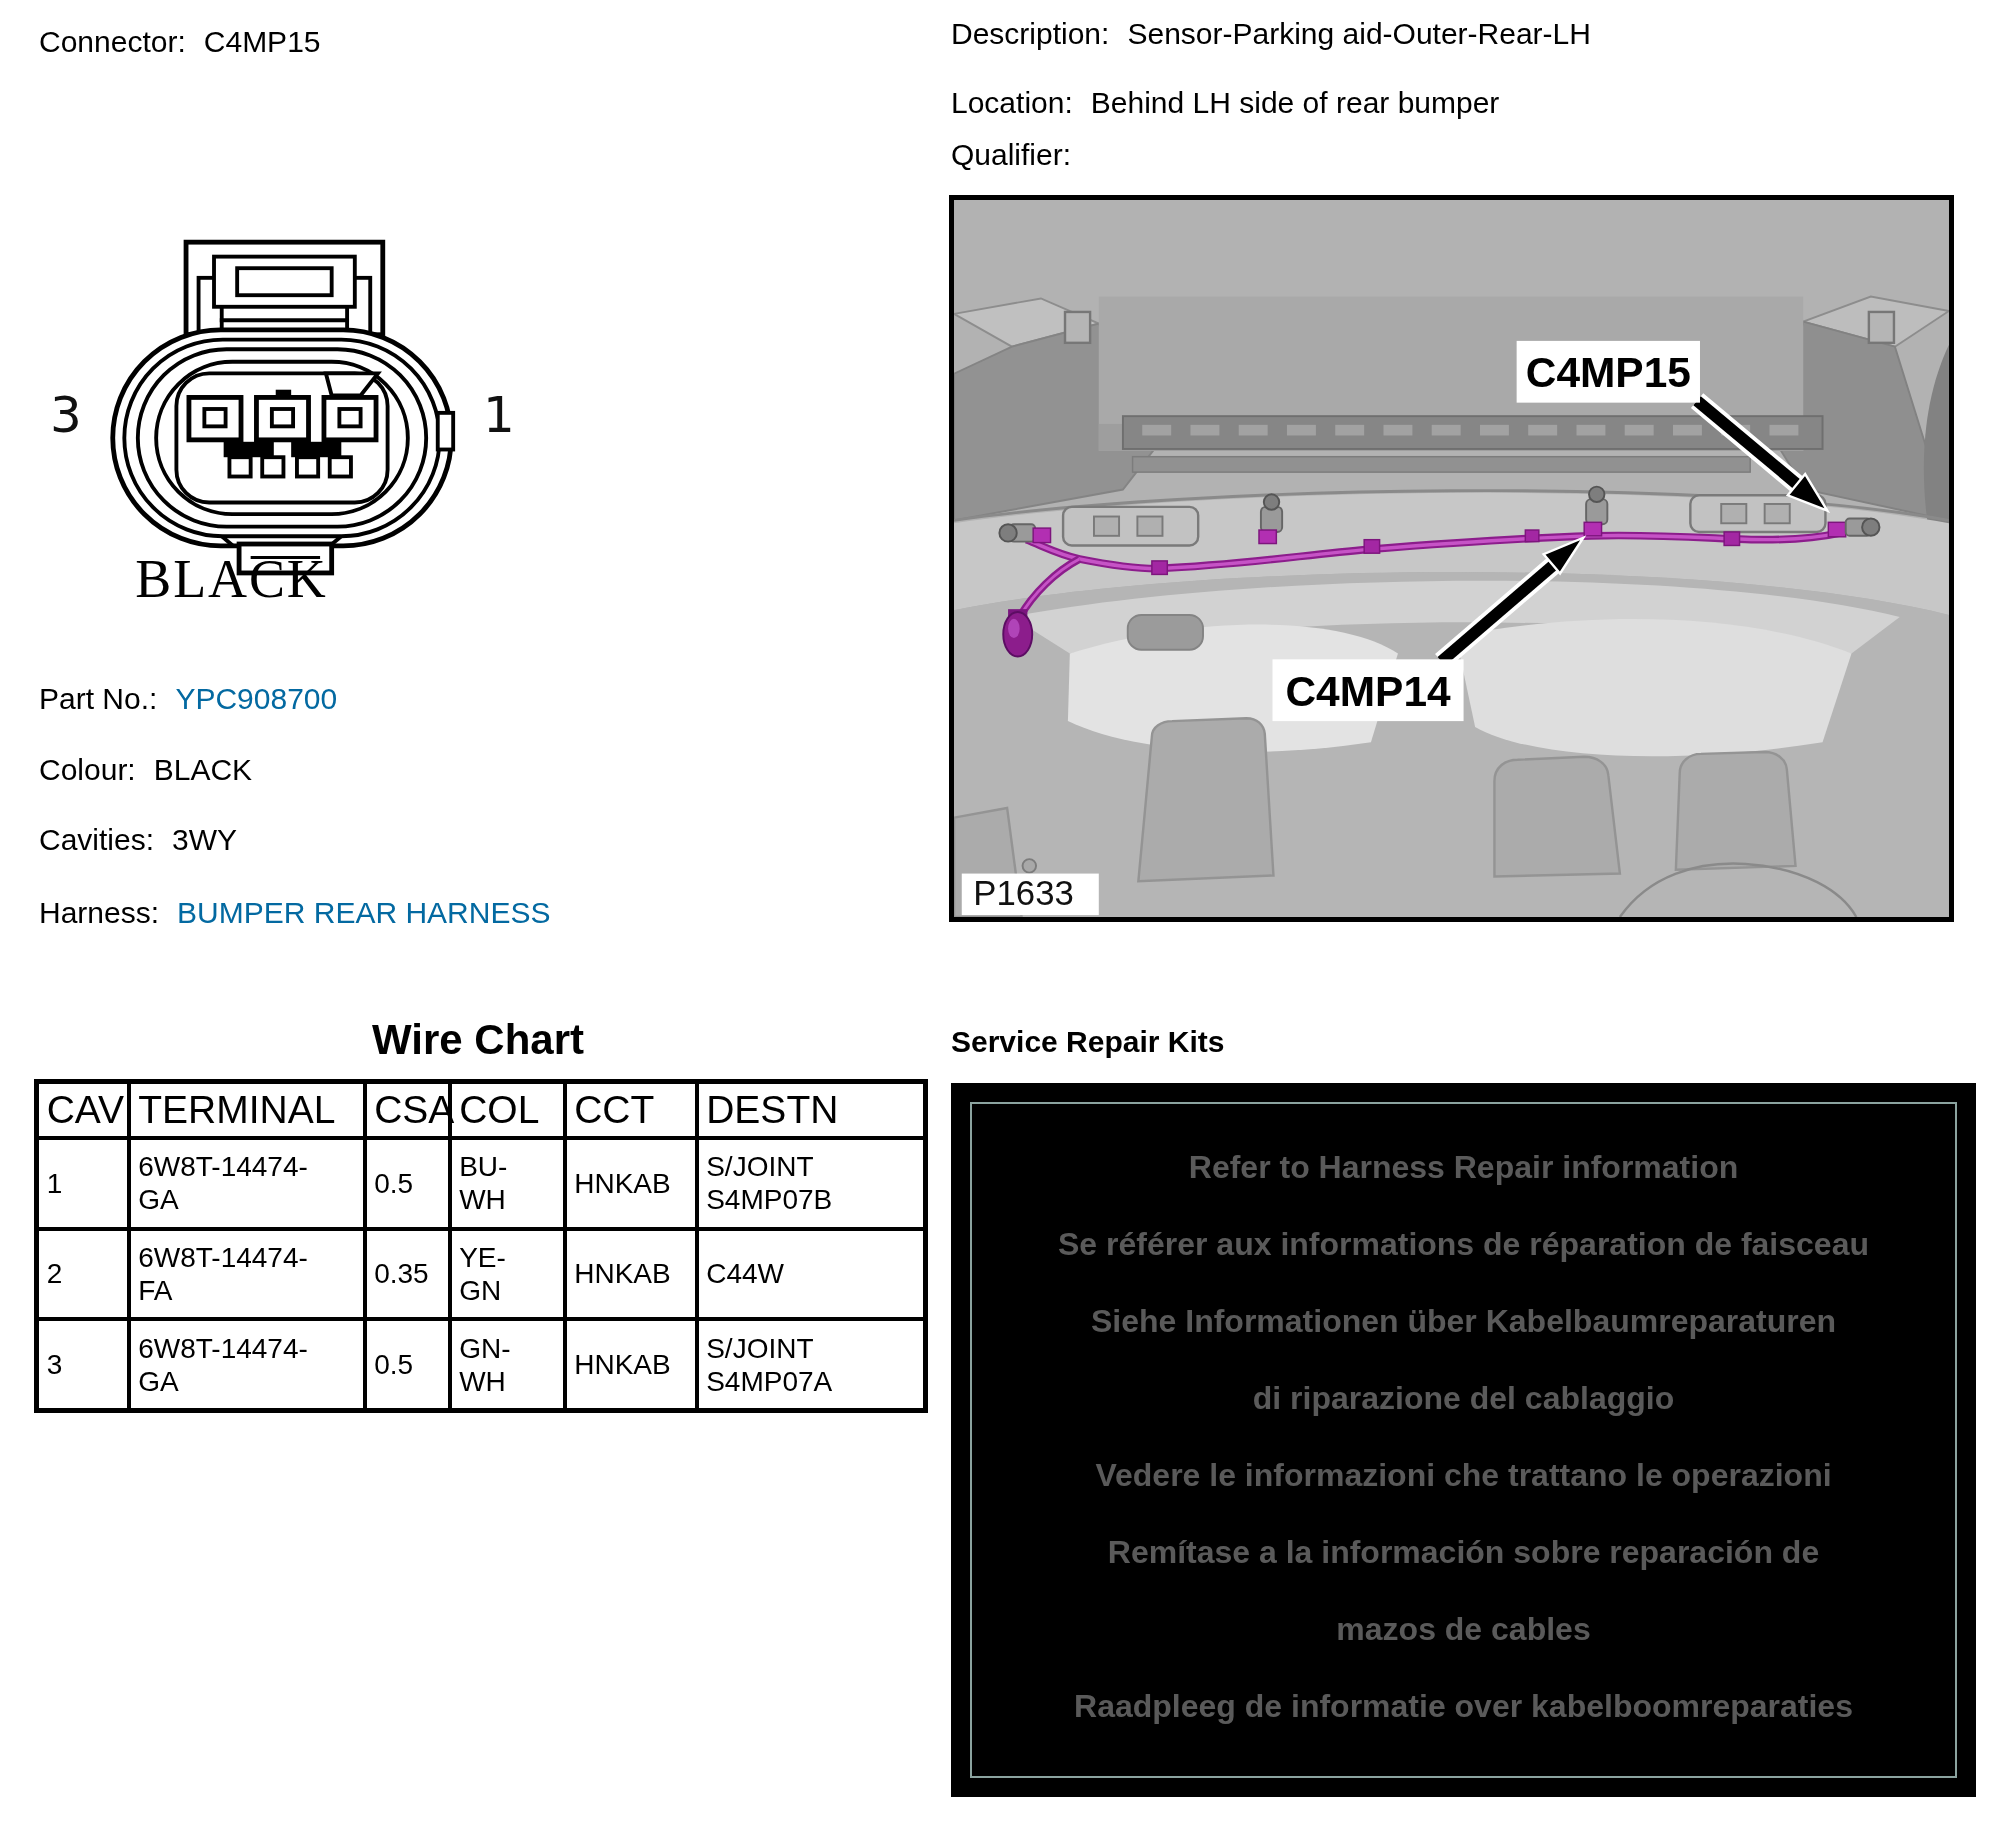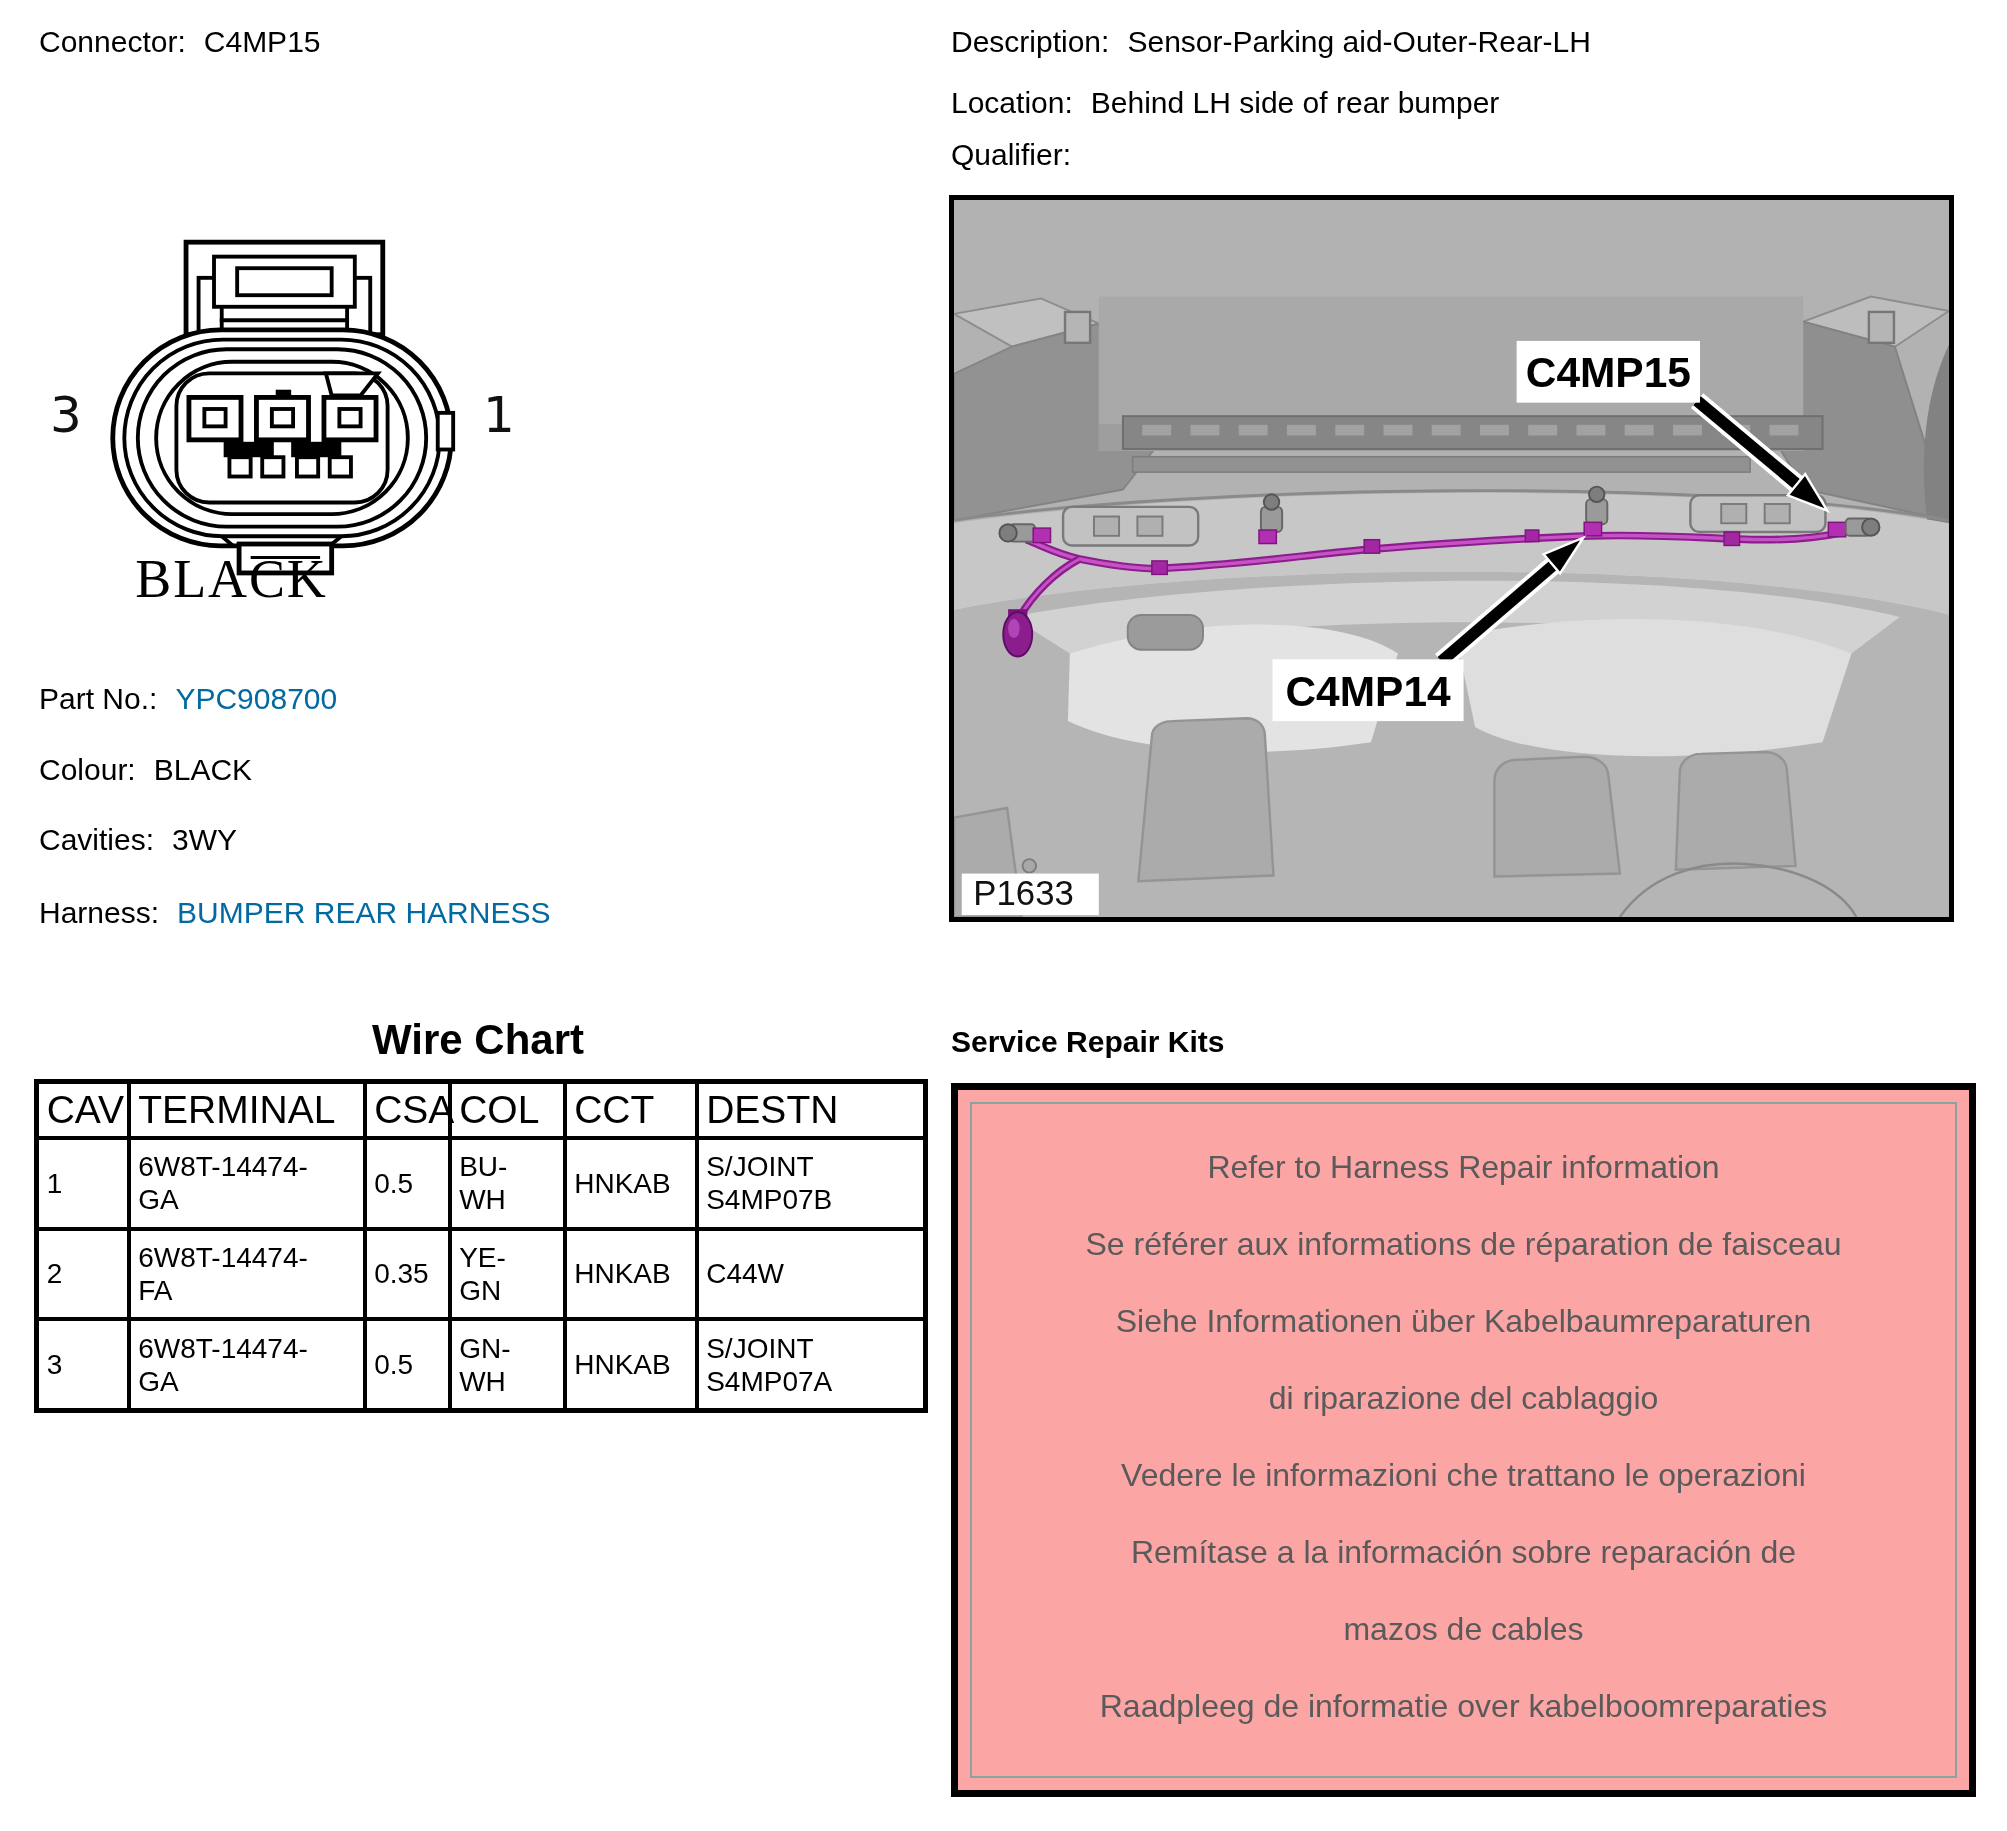--- a/index.html
+++ b/index.html
@@ -26,38 +26,38 @@
                 padding:3.9px 7.7px;height:44px;vertical-align:middle;}
   table.wire td{border:4.8px solid #000;font-size:28px;font-weight:400;text-align:left;
                 padding:3.9px 7.7px;height:79px;vertical-align:middle;white-space:pre-line;
                 line-height:1.18;}
   
   .photo{position:absolute;left:949px;top:195px;width:995px;height:717px;
          border:5.8px solid #000;background:#b2b2b2;}
   
   .svc-heading{position:absolute;left:951px;top:1025px;font-size:30px;font-weight:700;}
   .svc-box{position:absolute;left:951px;top:1083px;width:1025px;height:714px;
-           border:7.7px solid #000;background:#fca5a5;box-sizing:border-box;padding:11.6px;}
+           border:7.7px solid #000;background:#000000;box-sizing:border-box;padding:11.6px;font-weight:bold;}
   .svc-inner{width:100%;height:100%;border:2.9px solid #8ba39f;box-sizing:border-box;
              padding-top:25px;}
   .svc-line{font-size:32px;color:#5a5a5a;text-align:center;line-height:77px;
             white-space:nowrap;}
   svg text{font-family:"Liberation Sans",sans-serif;}
 </style>
 </head>
 <body>
 
 <div class="page">
 
   <div class="lbl-row hdr-left">
     <span>Connector:</span>
     <span class="val">C4MP15</span>
   </div>
 
-  <div class="lbl-row desc-line" style="top:25px;">
+  <div class="lbl-row desc-line" style="top:17px;">
     <span>Description:</span>
     <span class="val">Sensor-Parking aid-Outer-Rear-LH</span>
   </div>
   <div class="lbl-row desc-line" style="top:86px;">
     <span>Location:</span>
     <span class="val">Behind LH side of rear bumper</span>
   </div>
   <div class="lbl-row desc-line" style="top:138px;">
     <span>Qualifier:</span>
     <span class="val"></span>

